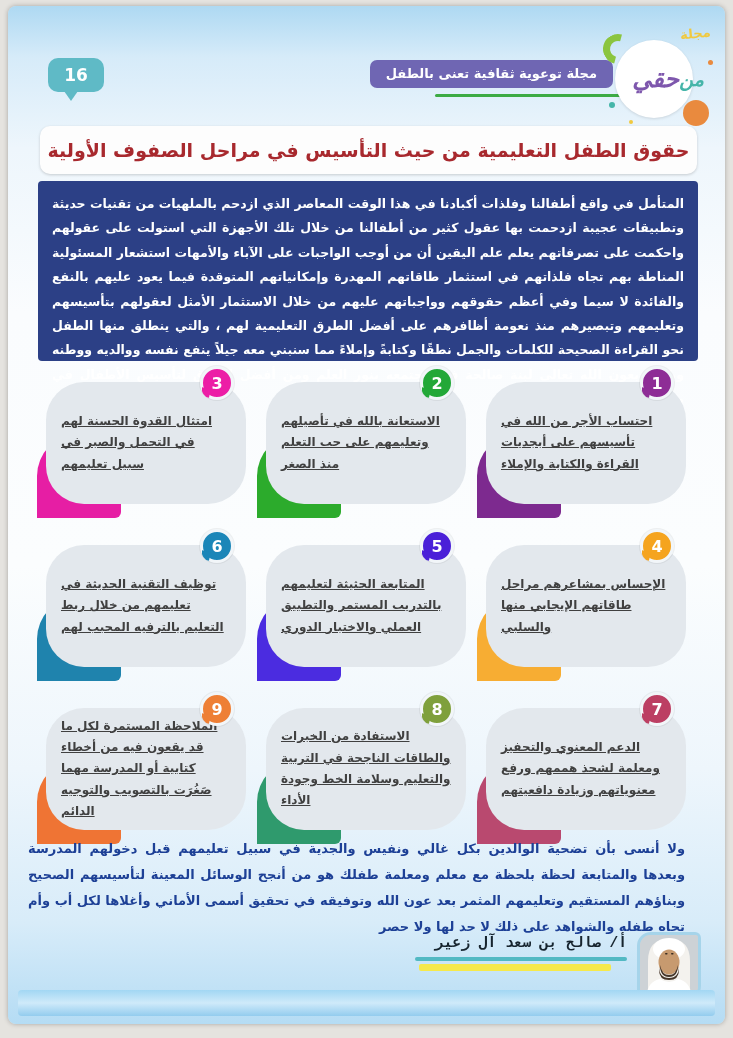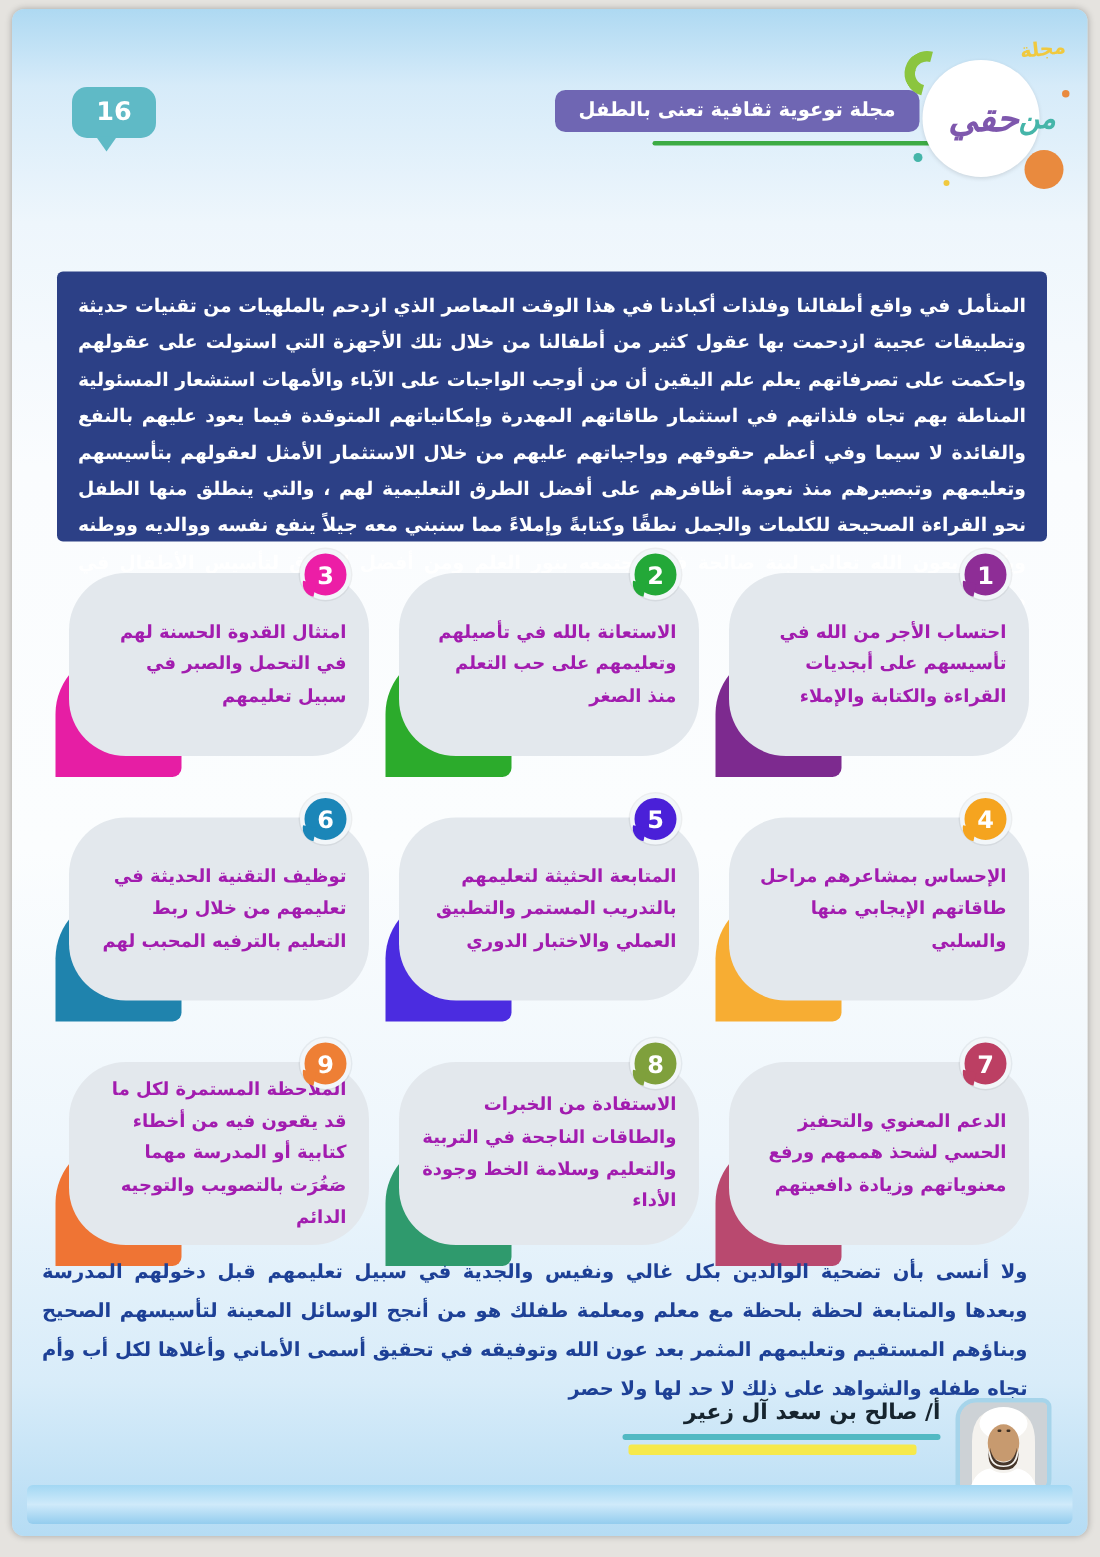--- a/index.html
+++ b/index.html
@@ -99,22 +99,22 @@
     position:absolute; left:-9px; bottom:-14px; width:84px; height:84px;
     background:var(--accent); border-radius:42px 0 6px 0; z-index:0;
   }
   .card-bubble {
     position:absolute; inset:0; z-index:1;
     background:#e3e8ed; border-radius:38px;
     display:flex; align-items:center; justify-content:center;
     padding:8px 15px;
   }
   .card-text {
-    color:#a21caf; font-size:12px; font-weight:bold;
-    line-height:1.78; text-align:right;
+    color:#404040; font-size:12px; font-weight:bold;
+    line-height:1.78; text-align:left;text-decoration:underline;
   }
   .card-badge {
     position:absolute; top:-16px; right:12px; width:34px; height:34px;
     background:var(--badge); border-radius:50%; z-index:2;
     border:3px solid #f2f6f9; box-shadow:0 0 0 1px rgba(0,0,0,.06);
     color:#fff; font-size:16px; font-weight:bold;
     display:flex; align-items:center; justify-content:center;
   }
   .card-badge::after {
     content:""; position:absolute; left:-2px; bottom:0; width:9px; height:9px;
@@ -131,21 +131,21 @@
   .author {
     position:absolute; right:24px; top:926px;
     display:flex; align-items:flex-start;
   }
   .photo-frame {
     width:64px; height:68px; margin-left:10px; flex:none;
     border:3px solid #a6d4ea; border-radius:14px 6px 14px 6px;
     background:#cfd4d8; overflow:hidden;
   }
   .author-text { text-align:right; padding-top:2px; }
-  .author-name { font-size:14.5px; font-weight:bold; color:#16242e; }
+  .author-name { font-size:14.5px; font-weight:bold; color:#16242e;font-family:Liberation Mono, monospace; }
   .author-role { font-size:12.5px; font-weight:bold; color:#1d2a33; margin-top:4px; white-space:nowrap; }
   .bar-teal   { height:4px; width:212px; border-radius:2px; margin:6px 0 0 auto; margin-right:0; }
   .bar-yellow { height:7px; width:192px; border-radius:2px; margin:3px 0 0 auto; margin-right:0; transform:translateX(-16px); }
 
   
   .footer-bar {
     position:absolute; left:10px; right:10px; bottom:8px; height:26px;
     border-radius:4px;
     background:linear-gradient(180deg,#a2d7f3,#cfeafa 50%,#93ccee);
   }
@@ -167,20 +167,23 @@
     <div class="dot dot-purple"></div>
     <div class="dot dot-orange"></div>
     <div class="dot dot-yellow"></div>
     <div class="logo-majalla" style="color: rgb(240, 201, 63);">مجلة</div>
     <div class="logo-circle">
       <span class="logo-men" style="color: rgb(69, 181, 169);">من</span>
       <span class="logo-haqqi" style="color: rgb(126, 87, 173);">حقي</span>
     </div>
   </div>
 
+  <div class="title-panel">
+    <div class="title-text" style="color: rgb(168, 41, 46);">حقوق الطفل التعليمية من حيث التأسيس في مراحل الصفوف الأولية</div>
+  </div>
 
   <div class="intro-panel" style="background: rgb(44, 64, 134);">المتأمل في واقع أطفالنا وفلذات أكبادنا في هذا الوقت المعاصر الذي ازدحم بالملهيات من تقنيات حديثة وتطبيقات عجيبة ازدحمت بها عقول كثير من أطفالنا من خلال تلك الأجهزة التي استولت على عقولهم واحكمت على تصرفاتهم يعلم علم اليقين أن من أوجب الواجبات على الآباء والأمهات استشعار المسئولية المناطة بهم تجاه فلذاتهم في استثمار طاقاتهم المهدرة وإمكانياتهم المتوقدة فيما يعود عليهم بالنفع والفائدة لا سيما وفي أعظم حقوقهم وواجباتهم عليهم من خلال الاستثمار الأمثل لعقولهم بتأسيسهم وتعليمهم وتبصيرهم منذ نعومة أظافرهم على أفضل الطرق التعليمية لهم ، والتي ينطلق منها الطفل نحو القراءة الصحيحة للكلمات والجمل نطقًا وكتابةً وإملاءً مما سنبني معه جيلاً ينفع نفسه ووالديه ووطنه ويكون بعون الله تعالى لبنة صالحة في مجتمعه بنور العلم ومن أفضل الطرق لتأسيس الأطفال في مراحلهم الأولية</div>
 
   <div class="cards">
 
     <div class="card" style="--accent: #7d2a8f; --badge: #8e2d96;">
       <div class="card-corner"></div>
       <div class="card-bubble">
         <p class="card-text">احتساب الأجر من الله في تأسيسهم على أبجديات القراءة والكتابة والإملاء</p>
       </div>
@@ -223,21 +226,21 @@
       <div class="card-corner"></div>
       <div class="card-bubble">
         <p class="card-text">توظيف التقنية الحديثة في تعليمهم من خلال ربط التعليم بالترفيه المحبب لهم</p>
       </div>
       <div class="card-badge">6</div>
     </div>
 
     <div class="card" style="--accent: #b9496f; --badge: #bc3f63;">
       <div class="card-corner"></div>
       <div class="card-bubble">
-        <p class="card-text">الدعم المعنوي والتحفيز الحسي لشحذ هممهم ورفع معنوياتهم وزيادة دافعيتهم</p>
+        <p class="card-text">الدعم المعنوي والتحفيز ومعلمة لشحذ هممهم ورفع معنوياتهم وزيادة دافعيتهم</p>
       </div>
       <div class="card-badge">7</div>
     </div>
 
     <div class="card" style="--accent: #2f9a6d; --badge: #7fa03c;">
       <div class="card-corner"></div>
       <div class="card-bubble">
         <p class="card-text">الاستفادة من الخبرات والطاقات الناجحة في التربية والتعليم وسلامة الخط وجودة الأداء</p>
       </div>
       <div class="card-badge">8</div>

